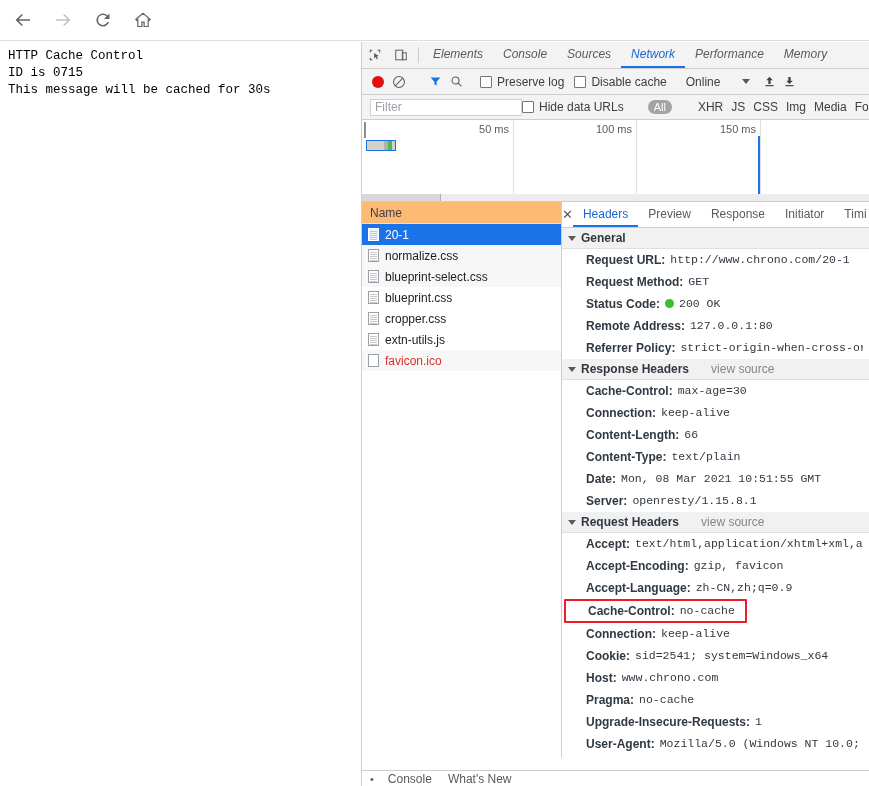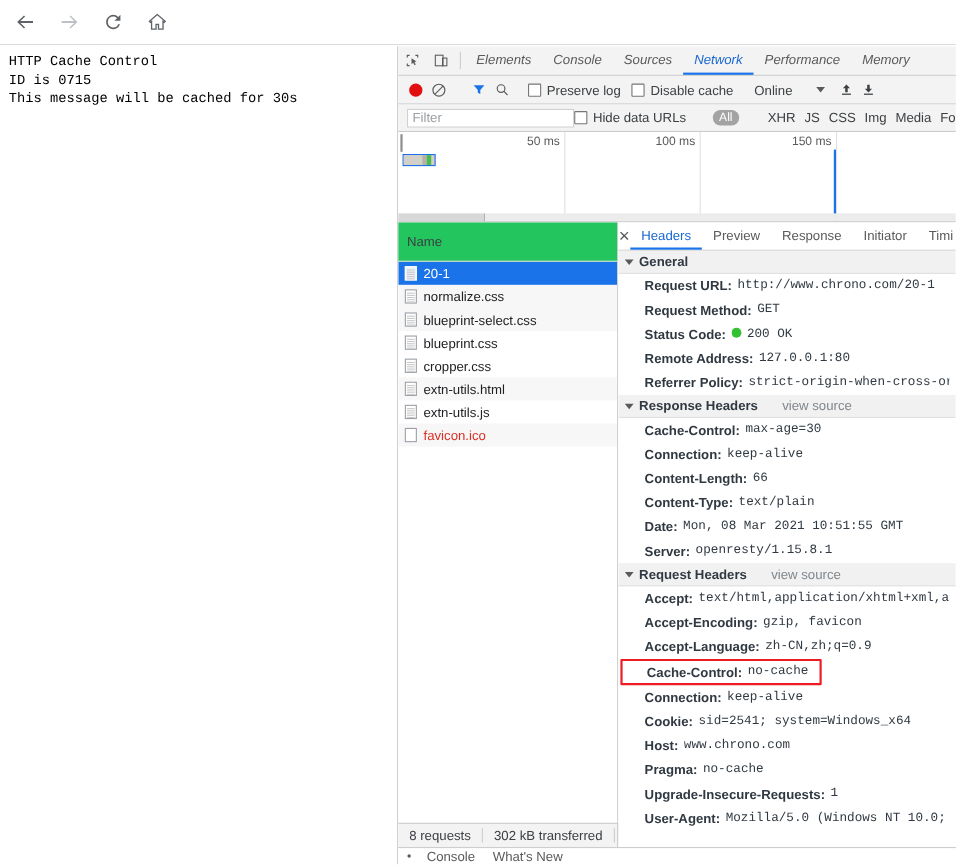--- a/index.html
+++ b/index.html
@@ -189,23 +189,23 @@
   }
 
   
   .dt-split { display: flex; height: 556px; }
   .req-pane {
     width: 200px; border-right: 1px solid #cdcdcd;
     display: flex; flex-direction: column;
     background: #fff;
   }
   .req-head {
-    height: 36px; display: flex; align-items: center;
+    height: 22px; display: flex; align-items: center;
     padding-left: 8px; font-size: 12px; color: #3c4043;
-    border-bottom: 1px solid #e0e0e0; background:#22c55e;
+    border-bottom: 1px solid #e0e0e0; background:#fdba74;
   }
   .req-list { flex: 1; overflow: hidden; position: relative; }
   .req-row {
     height: 21px; display: flex; align-items: center;
     padding-left: 6px; font-size: 12px; color: #202124;
     cursor: pointer;
   }
   .req-row.odd { background: #f7f7f7; }
   .req-row.selected { background: #1a73e8; color: #fff; }
   .req-row.err { color: #d93025; }
@@ -461,24 +461,20 @@
             <span class="doc-icon"></span>
             <span>blueprint-select.css</span>
           </div>
           <div class="req-row">
             <span class="doc-icon"></span>
             <span>blueprint.css</span>
           </div>
           <div class="req-row">
             <span class="doc-icon"></span>
             <span>cropper.css</span>
-          </div>
-          <div class="req-row odd">
-            <span class="doc-icon"></span>
-            <span>extn-utils.html</span>
           </div>
           <div class="req-row">
             <span class="doc-icon"></span>
             <span>extn-utils.js</span>
           </div>
           <div class="req-row odd err">
             <span class="doc-icon blank"></span>
             <span>favicon.ico</span>
           </div>
         </div>
@@ -606,26 +602,20 @@
           </div>
           <div class="hrow">
             <span class="hkey">User-Agent:</span>
             <span class="hval">Mozilla/5.0 (Windows NT 10.0; Wi</span>
           </div>
 
         </div>
       </div>
     </div>
 
-    <div class="dt-status">
-      <span class="st-item">8 requests</span>
-      <span class="st-sep"></span>
-      <span class="st-item">302 kB transferred</span>
-      <span class="st-sep"></span>
-    </div>
 
     <div class="dt-drawer">
       <span class="drawer-dot">•</span>
       <span class="drawer-tab">Console</span>
       <span class="drawer-tab">What's New</span>
     </div>
 
   </div>
 </div>
 

